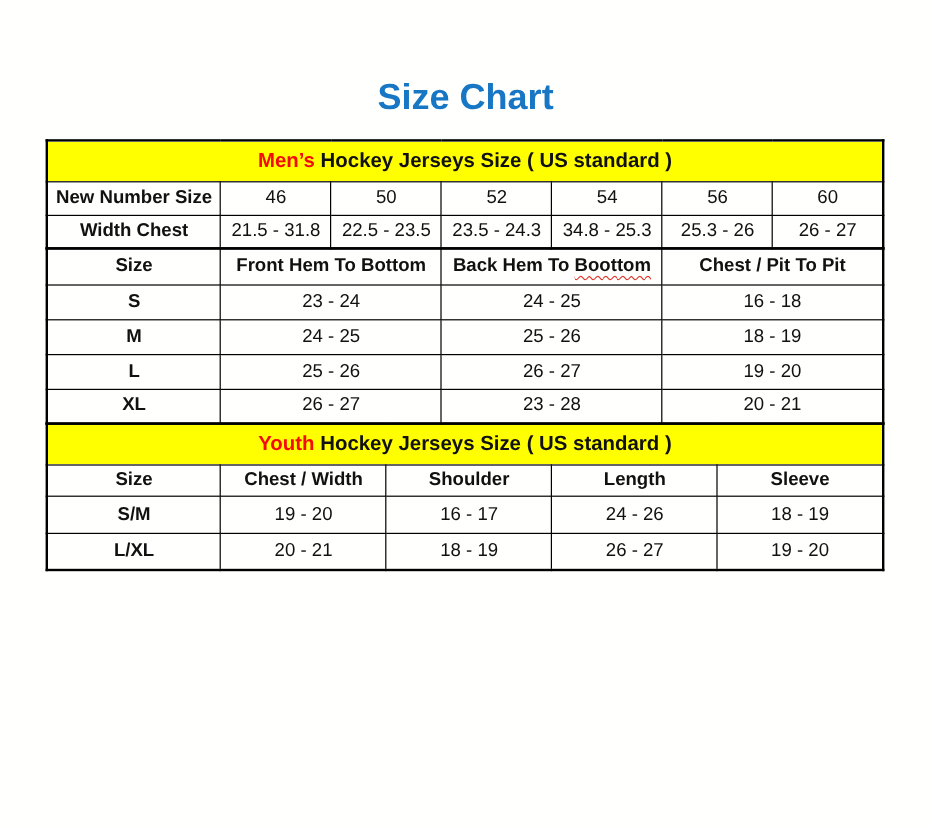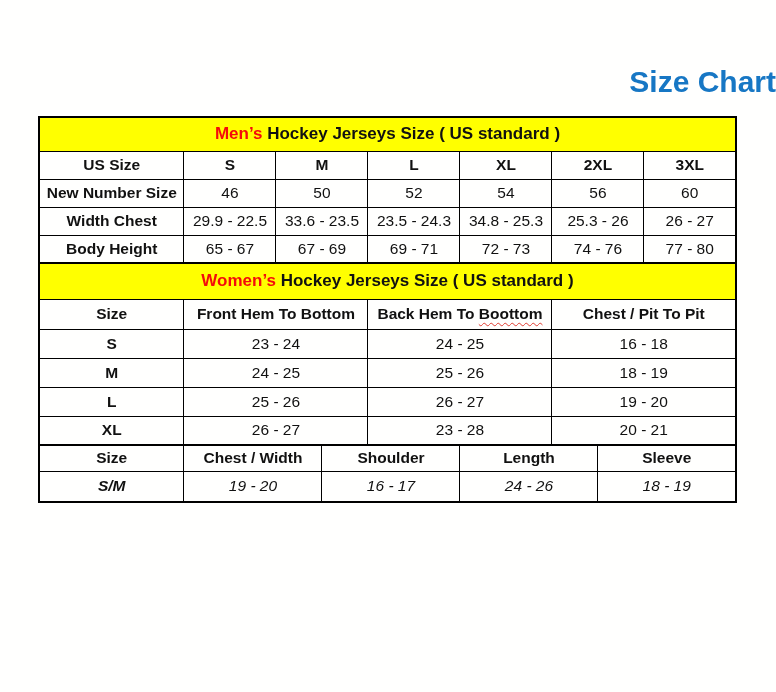--- a/index.html
+++ b/index.html
@@ -20,21 +20,21 @@
     color: var(--ink);
   }
   .page {
     width: 776px;
     height: 692px;
     overflow: hidden;
     position: relative;
   }
   h1.page-title {
     margin: 66px 0 18px 0;
-    text-align: right;
+    text-align: center;
     font-size: 30px;
     line-height: 32px;
     font-weight: 700;
     color: var(--title-blue);
     letter-spacing: 0px;
   }
   .chart-wrap {
     width: 699px;
     margin-left: 38px;
   }
@@ -62,21 +62,21 @@
     font-weight: 700;
     font-size: 17px;
     border: 1px solid var(--border);
   }
   .banner-hl { color: var(--accent-red); }
   tr.header-row th { font-weight: 700; }
   .mens tr.header-row, .mens tr.data-row { height: 28px; }
   .womens tr.header-row { height: 30px; }
   .womens tr.data-row { height: 29px; }
   .youth tr.header-row { height: 26px; }
-  .youth tr.data-row { height: 31px; font-style: italic; }
+  .youth tr.data-row { height: 31px; }
   .row-label { font-weight: 700; }
   .mens .row-label { font-weight: 700; }
   .mens tr.header-row .row-label { font-weight: 700; }
   .squiggle {
     text-decoration-line: underline;
     text-decoration-style: wavy;
     text-decoration-color: var(--squiggle-red);
     text-decoration-thickness: 1px;
     text-underline-offset: 3px;
   }
@@ -94,69 +94,48 @@
           <col>
           <col>
           <col>
           <col>
           <col>
         </colgroup>
         <tbody>
           <tr class="banner-row">
             <td colspan="7"><span class="banner-hl">Men’s</span><span> Hockey Jerseys Size ( US standard )</span></td>
           </tr>
-          <tr class="header-row">
-            <th class="row-label">US Size</th>
-            <th>S</th>
-            <th>M</th>
-            <th>L</th>
-            <th>XL</th>
-            <th>2XL</th>
-            <th>3XL</th>
-          </tr>
           <tr class="data-row">
             <td class="row-label">New Number Size</td>
             <td>46</td>
             <td>50</td>
             <td>52</td>
             <td>54</td>
             <td>56</td>
             <td>60</td>
           </tr>
           <tr class="data-row">
             <td class="row-label">Width Chest</td>
-            <td>29.9 - 22.5</td>
-            <td>33.6 - 23.5</td>
+            <td>21.5 - 31.8</td>
+            <td>22.5 - 23.5</td>
             <td>23.5 - 24.3</td>
             <td>34.8 - 25.3</td>
             <td>25.3 - 26</td>
             <td>26 - 27</td>
-          </tr>
-          <tr class="data-row">
-            <td class="row-label">Body Height</td>
-            <td>65 - 67</td>
-            <td>67 - 69</td>
-            <td>69 - 71</td>
-            <td>72 - 73</td>
-            <td>74 - 76</td>
-            <td>77 - 80</td>
           </tr>
         </tbody>
       </table>
       <table class="size-table womens">
         <colgroup>
           <col class="label-col">
           <col>
           <col>
           <col>
         </colgroup>
         <tbody>
-          <tr class="banner-row">
-            <td colspan="4"><span class="banner-hl">Women’s</span><span> Hockey Jerseys Size ( US standard )</span></td>
-          </tr>
           <tr class="header-row">
             <th class="row-label">Size</th>
             <th>Front Hem To Bottom</th>
             <th><span>Back Hem To </span><span class="squiggle">Boottom</span></th>
             <th>Chest / Pit To Pit</th>
           </tr>
           <tr class="data-row">
             <td class="row-label">S</td>
             <td>23 - 24</td>
             <td>24 - 25</td>
@@ -184,30 +163,40 @@
       </table>
       <table class="size-table youth">
         <colgroup>
           <col class="label-col">
           <col>
           <col>
           <col>
           <col>
         </colgroup>
         <tbody>
+          <tr class="banner-row">
+            <td colspan="5"><span class="banner-hl">Youth</span><span> Hockey Jerseys Size ( US standard )</span></td>
+          </tr>
           <tr class="header-row">
             <th class="row-label">Size</th>
             <th>Chest / Width</th>
             <th>Shoulder</th>
             <th>Length</th>
             <th>Sleeve</th>
           </tr>
           <tr class="data-row">
             <td class="row-label">S/M</td>
             <td>19 - 20</td>
             <td>16 - 17</td>
             <td>24 - 26</td>
             <td>18 - 19</td>
           </tr>
+          <tr class="data-row">
+            <td class="row-label">L/XL</td>
+            <td>20 - 21</td>
+            <td>18 - 19</td>
+            <td>26 - 27</td>
+            <td>19 - 20</td>
+          </tr>
         </tbody>
       </table>
     </div>
 </div>
 
 </body></html>

